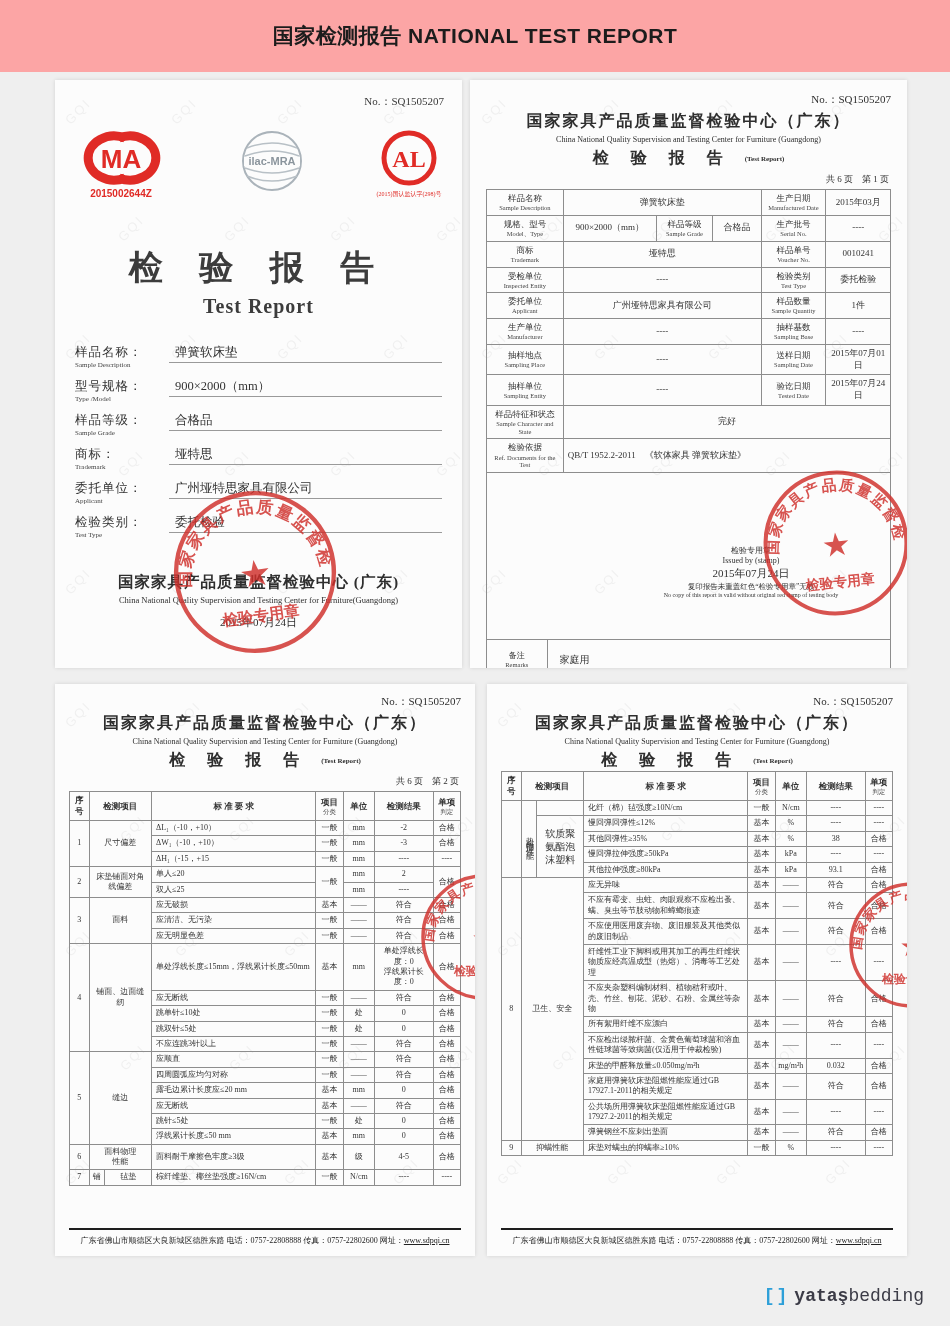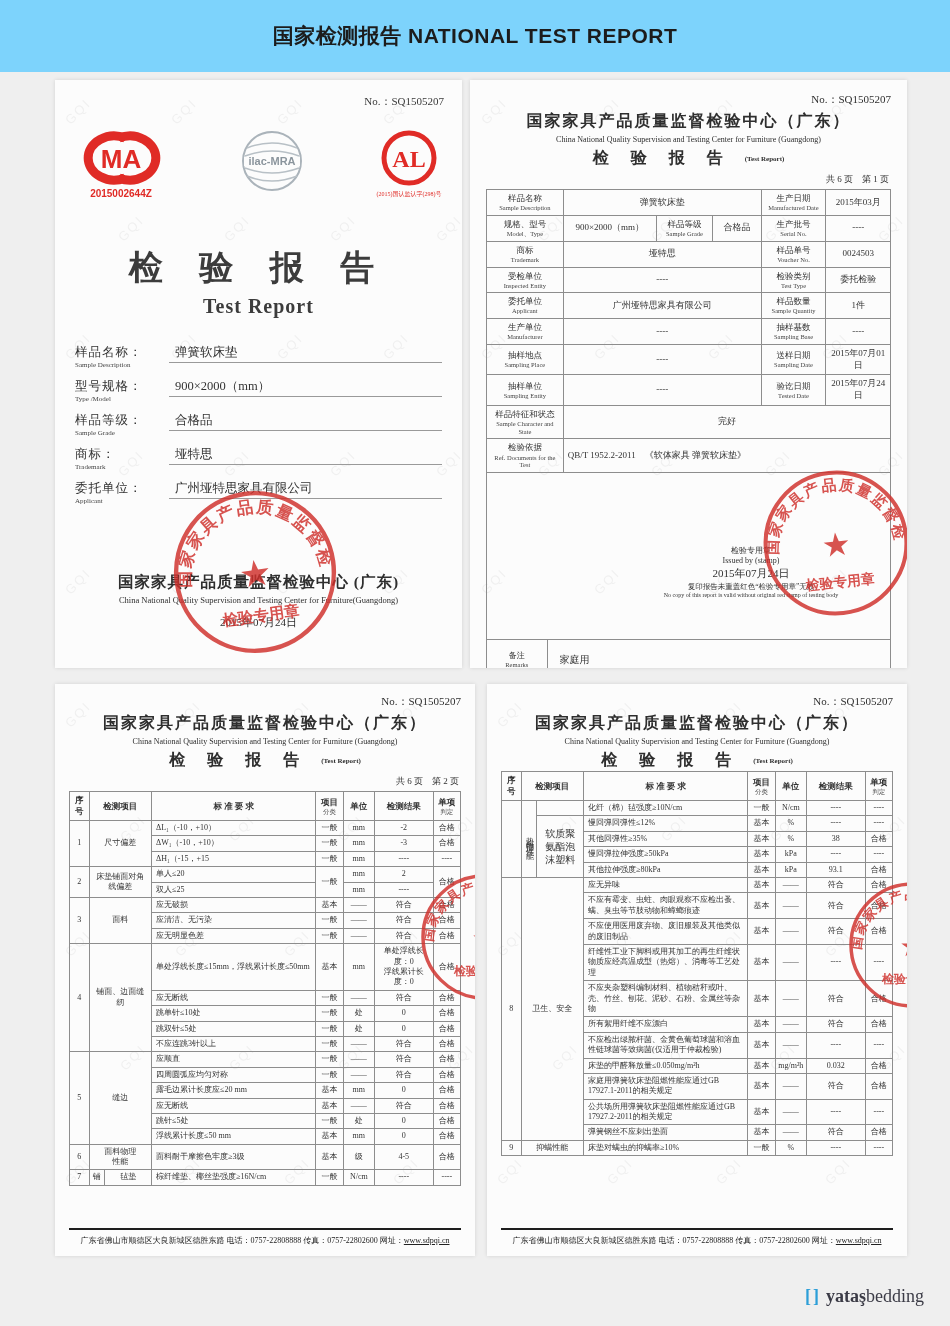--- a/index.html
+++ b/index.html
@@ -1,18 +1,18 @@
 <!DOCTYPE html>
 <html><head>
 <meta charset="utf-8">
 <style>
   *{margin:0;padding:0;box-sizing:border-box}
   html,body{width:950px;height:1326px}
   body{position:relative;background:#efefef;font-family:"Liberation Serif","DejaVu Serif",serif;color:#3a3a3a;overflow:hidden}
-  .page-header{position:absolute;top:0;left:0;width:950px;height:72px;display:flex;align-items:center;justify-content:center;background:#7dd3fc}
+  .page-header{position:absolute;top:0;left:0;width:950px;height:72px;display:flex;align-items:center;justify-content:center;background:#fca5a5}
   .page-header h1{font-family:"Liberation Sans","DejaVu Sans",sans-serif;font-size:21px;font-weight:bold;color:#1c1c1c;letter-spacing:.5px}
   .panel{position:absolute;background:#fcfcfc;box-shadow:0 0 4px rgba(0,0,0,.12);overflow:hidden}
   .panel-cover{left:55px;top:80px;width:407px;height:588px;padding:12px 20px}
   .panel-p1{left:470px;top:80px;width:437px;height:588px;padding:12px 16px;display:flex;flex-direction:column}
   .panel-p2{left:55px;top:684px;width:420px;height:572px;padding:10px 14px;display:flex;flex-direction:column}
   .panel-p3{left:487px;top:684px;width:420px;height:572px;padding:10px 14px;display:flex;flex-direction:column}
   .wm-layer{position:absolute;inset:0;pointer-events:none;z-index:0}
   .wm{position:absolute;font-family:"Liberation Sans",sans-serif;font-size:13px;color:rgba(90,90,90,.07);transform:rotate(-45deg);letter-spacing:2px}
   .no-line{text-align:right;font-size:11px;color:#2f2f2f;position:relative;z-index:2}
   .org-cn{text-align:center;font-size:16px;font-weight:bold;letter-spacing:2px;color:#2e2e2e;margin-top:4px}
@@ -59,21 +59,21 @@
   .cover-bottom{position:absolute;left:0;right:0;bottom:38px;text-align:center;z-index:2}
   .cover-org-cn{font-size:15.5px;font-weight:bold;letter-spacing:1px;color:#2e2e2e}
   .cover-org-en{font-size:8.5px;color:#2e2e2e;margin-top:2px}
   .cover-date{font-size:11px;color:#2e2e2e;margin-top:10px}
   .stamp{position:absolute;pointer-events:none;opacity:.82;z-index:3}
   .stamp svg{width:100%;height:100%}
   .stamp-cover{left:116px;top:408px;width:168px;height:168px;transform:rotate(-8deg)}
   .stamp-p1{right:-4px;top:388px;width:150px;height:150px;transform:rotate(-6deg)}
   .stamp-edge-p2{right:-74px;top:188px;width:130px;height:130px}
   .stamp-edge-p3{right:-70px;top:196px;width:130px;height:130px}
-  .brand{position:absolute;right:26px;top:1286px;font-family:Liberation Serif, serif;font-size:18px;color:#3b3b46;z-index:2}
+  .brand{position:absolute;right:26px;top:1286px;font-family:Liberation Mono, monospace;font-size:18px;color:#3b3b46;z-index:2}
   .brand .bk{color:#2d9fd8;font-weight:bold;letter-spacing:2px}
   .brand .b{font-weight:bold;margin-left:5px}
   .tbl-wrap{position:relative;z-index:1}
 </style>
 </head>
 <body>
 
 <div class="page-header">
   <h1>国家检测报告 NATIONAL TEST REPORT</h1>
 </div>
@@ -161,20 +161,27 @@
         </div>
       <div class="field-val">垭特思</div>
     </div>
     <div class="field-row">
       <div class="field-lab">
           <div class="cn">委托单位：</div>
           <div class="en">Applicant</div>
         </div>
       <div class="field-val">广州垭特思家具有限公司</div>
     </div>
+    <div class="field-row">
+      <div class="field-lab">
+          <div class="cn">检验类别：</div>
+          <div class="en">Test Type</div>
+        </div>
+      <div class="field-val">委托检验</div>
+    </div>
   </div>
 
   <div class="stamp stamp-cover"><svg viewBox="0 0 130 130">
         <defs>
           <path id="arcp0" d="M 14 70 A 51 51 0 1 1 116 70"></path>
         </defs>
         <circle cx="65" cy="65" r="61" fill="none" stroke="#cf2e2a" stroke-width="3.5"></circle>
         <text font-size="13" fill="#cf2e2a" letter-spacing="1.5" font-weight="bold"><textPath href="#arcp0">国家家具产品质量监督检验中心</textPath></text>
         <text x="65" y="76" text-anchor="middle" font-size="28" fill="#cf2e2a">★</text>
         <text x="65" y="103" text-anchor="middle" font-size="12" fill="#cf2e2a" font-weight="bold">检验专用章</text>
@@ -238,21 +245,21 @@
             <td>900×2000（mm）</td>
             <td class="lbl"><div>样品等级</div><div class="sub">Sample Grade</div></td>
             <td>合格品</td>
             <td class="lbl"><div>生产批号</div><div class="sub">Serial No.</div></td>
             <td>----</td>
           </tr>
           <tr>
             <td class="lbl"><div>商标</div><div class="sub">Trademark</div></td>
             <td colspan="3">垭特思</td>
             <td class="lbl"><div>样品单号</div><div class="sub">Voucher No.</div></td>
-            <td>0024503</td>
+            <td>0010241</td>
           </tr>
           <tr>
             <td class="lbl"><div>受检单位</div><div class="sub">Inspected Entity</div></td>
             <td colspan="3">----</td>
             <td class="lbl"><div>检验类别</div><div class="sub">Test Type</div></td>
             <td>委托检验</td>
           </tr>
           <tr>
             <td class="lbl"><div>委托单位</div><div class="sub">Applicant</div></td>
             <td colspan="3">广州垭特思家具有限公司</td>

